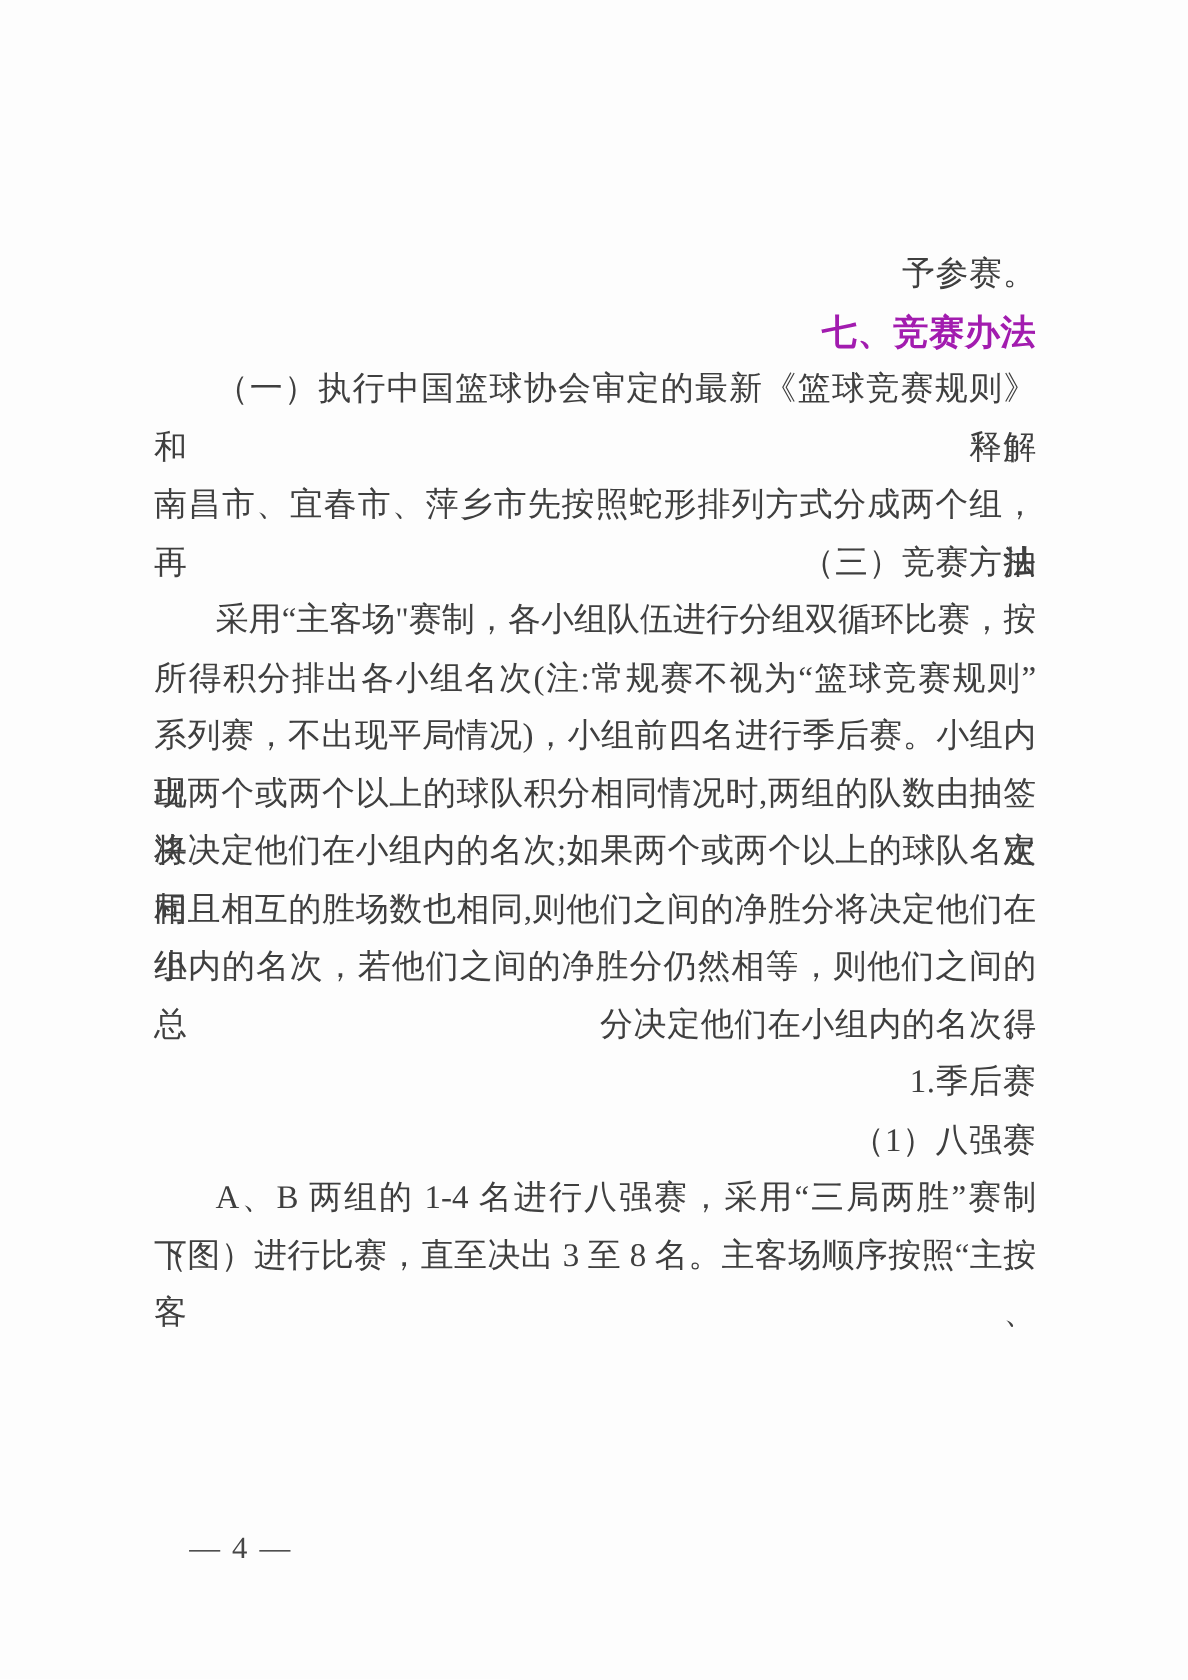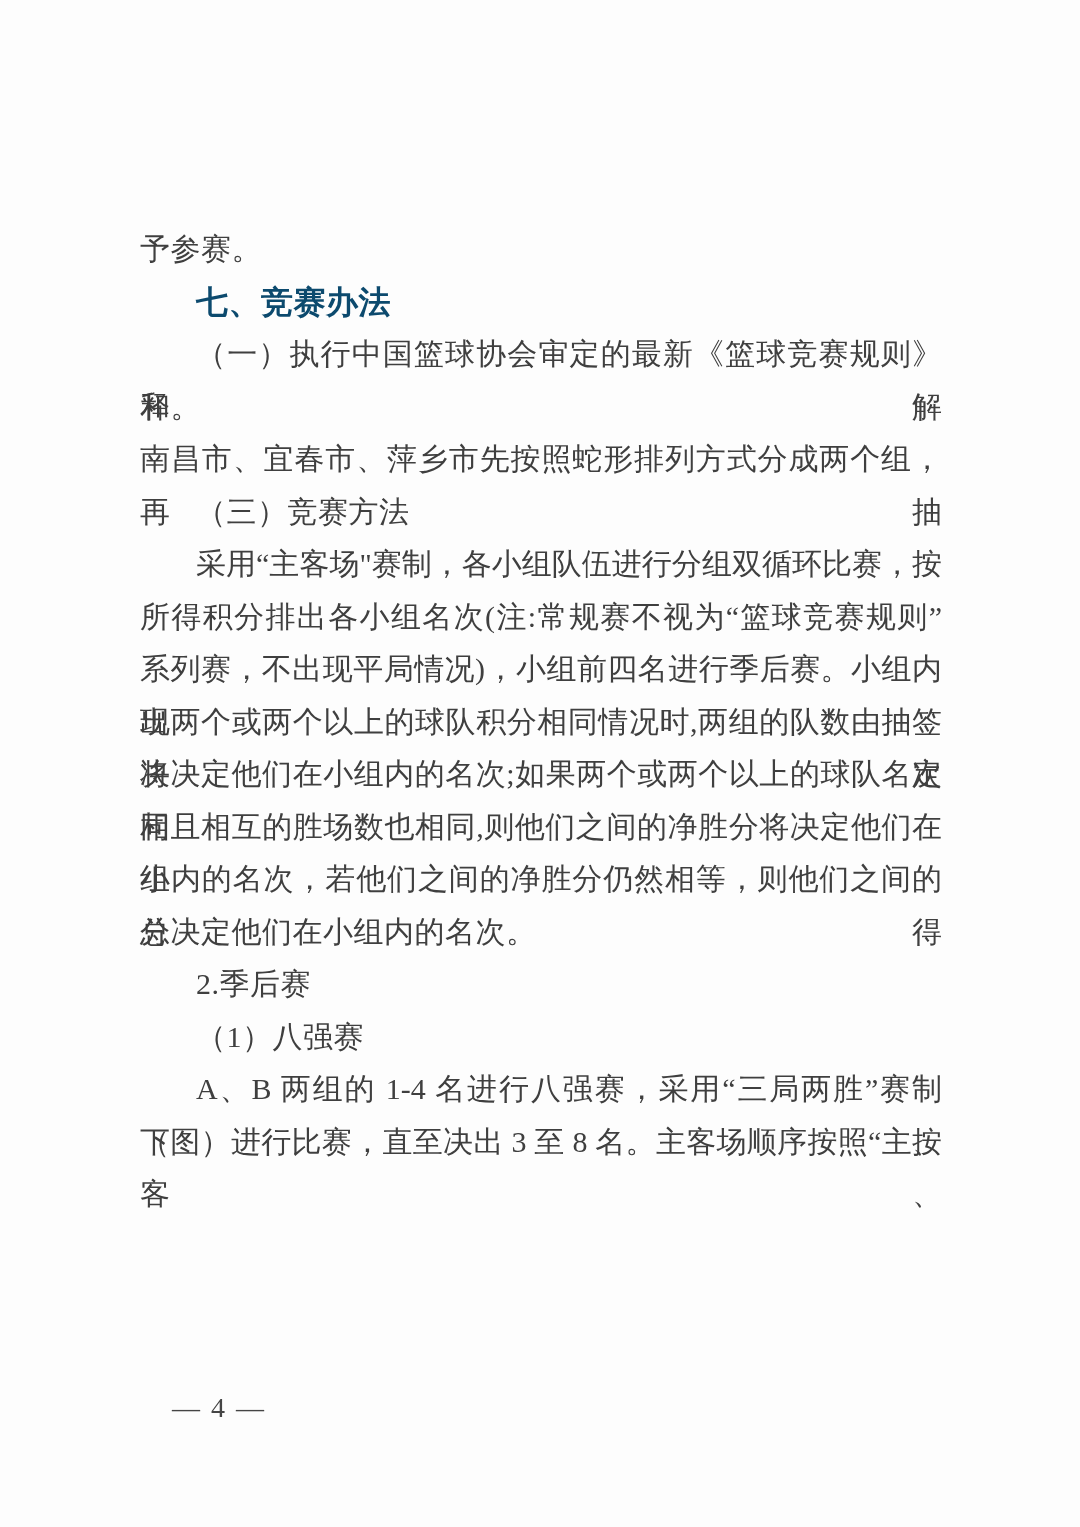--- a/index.html
+++ b/index.html
@@ -19,35 +19,35 @@
   .content {
     position: absolute;
     left: 140px;
     top: 223px;
     width: 802px;
   }
   .line {
     font-size: 30px;
     line-height: 52.5px;
     height: 52.5px;
-    text-align: left;
+    text-align: right;
     letter-spacing: 0.5px;
   }
   .line.fill {
     text-align: justify;
     text-align-last: justify;
     letter-spacing: 0;
   }
   .line.indent {
     text-indent: 56px;
   }
   .line.bold {
     font-weight: 700;
     font-size: 32px;
-    color: #0c4a6e;
+    color: #a21caf;
     font-family: Liberation Sans, sans-serif;
   }
   .footer {
     position: absolute;
     left: 172px;
     top: 1392px;
     font-size: 28px;
     letter-spacing: 2px;
     color: #454545;
   }
@@ -64,19 +64,19 @@
       <div class="line fill">南昌市、宜春市、萍乡市先按照蛇形排列方式分成两个组，再抽</div>
       <div class="line indent">（三）竞赛方法</div>
       <div class="line fill indent">采用“主客场"赛制，各小组队伍进行分组双循环比赛，按</div>
       <div class="line fill">所得积分排出各小组名次(注:常规赛不视为“篮球竞赛规则”</div>
       <div class="line fill">系列赛，不出现平局情况)，小组前四名进行季后赛。小组内出</div>
       <div class="line fill">现两个或两个以上的球队积分相同情况时,两组的队数由抽签决定</div>
       <div class="line fill">将决定他们在小组内的名次;如果两个或两个以上的球队名次相</div>
       <div class="line fill">同且相互的胜场数也相同,则他们之间的净胜分将决定他们在小</div>
       <div class="line fill">组内的名次，若他们之间的净胜分仍然相等，则他们之间的总得</div>
       <div class="line">分决定他们在小组内的名次。</div>
-      <div class="line indent">2.季后赛</div>
+      <div class="line indent">1.季后赛</div>
       <div class="line indent">（1）八强赛</div>
       <div class="line fill indent">A、B 两组的 1-4 名进行八强赛，采用“三局两胜”赛制（按</div>
       <div class="line fill">下图）进行比赛，直至决出 3 至 8 名。主客场顺序按照“主、客、</div>
     </div>
   <div class="footer">— 4 —</div>
 </div>
 
 </body></html>

